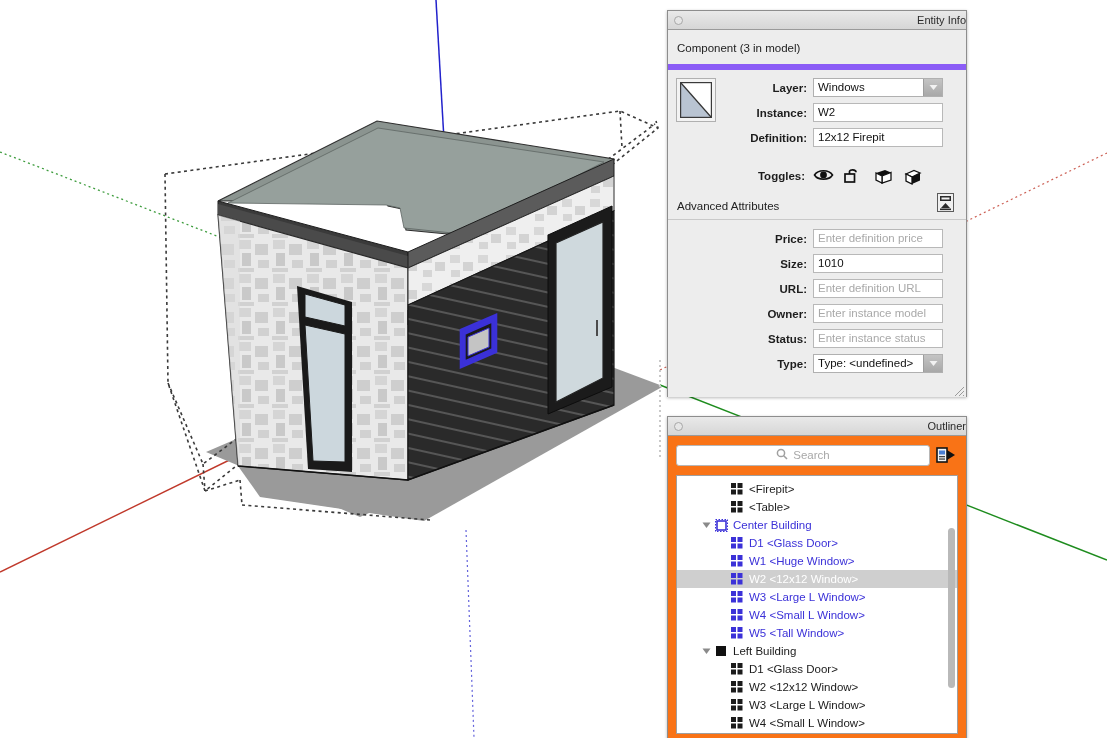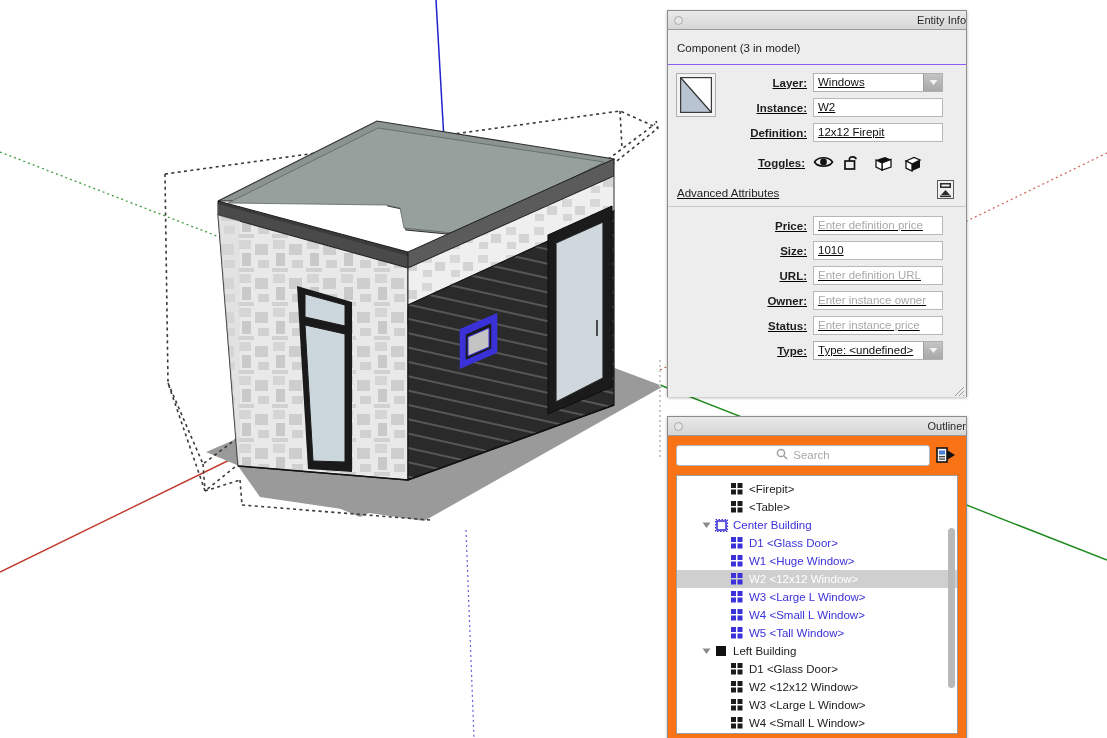--- a/index.html
+++ b/index.html
@@ -38,23 +38,23 @@
     position: absolute; left: 6px; top: 5px;
     width: 9px; height: 9px; border-radius: 50%;
     border: 1px solid #a7a7a7; background: #e6e6e6;
   }
 
   
   #entity-info { left: 667px; top: 10px; width: 300px; height: 387px; }
   #ei-body { position: relative; height: 367px; background: #ededed; }
   .ei-header {
     font-size: 11.5px; color: #222; padding: 12px 0 10px 9px;
-    border-bottom: 1px solid #8b5cf6;
-  }
-  .ei-main { position: relative; padding: 8px 0 0 0; text-decoration: underline; }
+    border-bottom: 6px solid #8b5cf6;
+  }
+  .ei-main { position: relative; padding: 8px 0 0 0; }
   .thumb {
     position: absolute; left: 8px; top: 8px;
     width: 40px; height: 44px;
     background: #f3f3f3; border: 1px solid #b0b0b0;
     padding: 3px;
   }
   .thumb-inner { position: relative; width: 100%; height: 100%; }
 
   .row { display: flex; align-items: center; margin-bottom: 6px; }
   .row .lbl {
@@ -75,21 +75,21 @@
     white-space: nowrap; overflow: hidden;
   }
   .sel .arrowbox {
     position: absolute; right: 0; top: 0; width: 19px; height: 17px;
     background: linear-gradient(to bottom,#c4c4c4,#a8a8a8);
     border-left: 1px solid #9d9d9d;
     display: flex; align-items: center; justify-content: center;
   }
   .sel .arrowbox svg { display: block; }
 
-  .toggles-row { display: flex; align-items: center; margin-top: 12px; }
+  .toggles-row { display: flex; align-items: center; margin-top: 20px; }
   .toggles-row .lbl {
     width: 145px; text-align: right; padding-right: 8px;
     font-size: 11.5px; color: #1d1d1d; font-weight: bold;
   }
   .tgl { width: 22px; height: 18px; margin-right: 8px; cursor: default; }
 
   .adv-bar {
     margin-top: 11px; position: relative; height: 24px;
     border-bottom: 1px solid #c9c9c9;
   }
@@ -334,25 +334,25 @@
           <div class="row">
             <span class="lbl">Size:</span>
             <div class="fld">1010</div>
           </div>
           <div class="row">
             <span class="lbl">URL:</span>
             <div class="fld ph">Enter definition URL</div>
           </div>
           <div class="row">
             <span class="lbl">Owner:</span>
-            <div class="fld ph">Enter instance owner</div>
+            <div class="fld ph">Enter instance model</div>
           </div>
           <div class="row">
             <span class="lbl">Status:</span>
-            <div class="fld ph">Enter instance price</div>
+            <div class="fld ph">Enter instance status</div>
           </div>
           <div class="row">
             <span class="lbl">Type:</span>
             <div class="sel">
               <span>Type: &lt;undefined&gt;</span>
               <span class="arrowbox">
                 <svg width="9" height="7" viewBox="0 0 9 7">
                     <polygon points="0.5,1 8.5,1 4.5,6" fill="#f2f2f2"></polygon>
                   </svg>
               </span>

